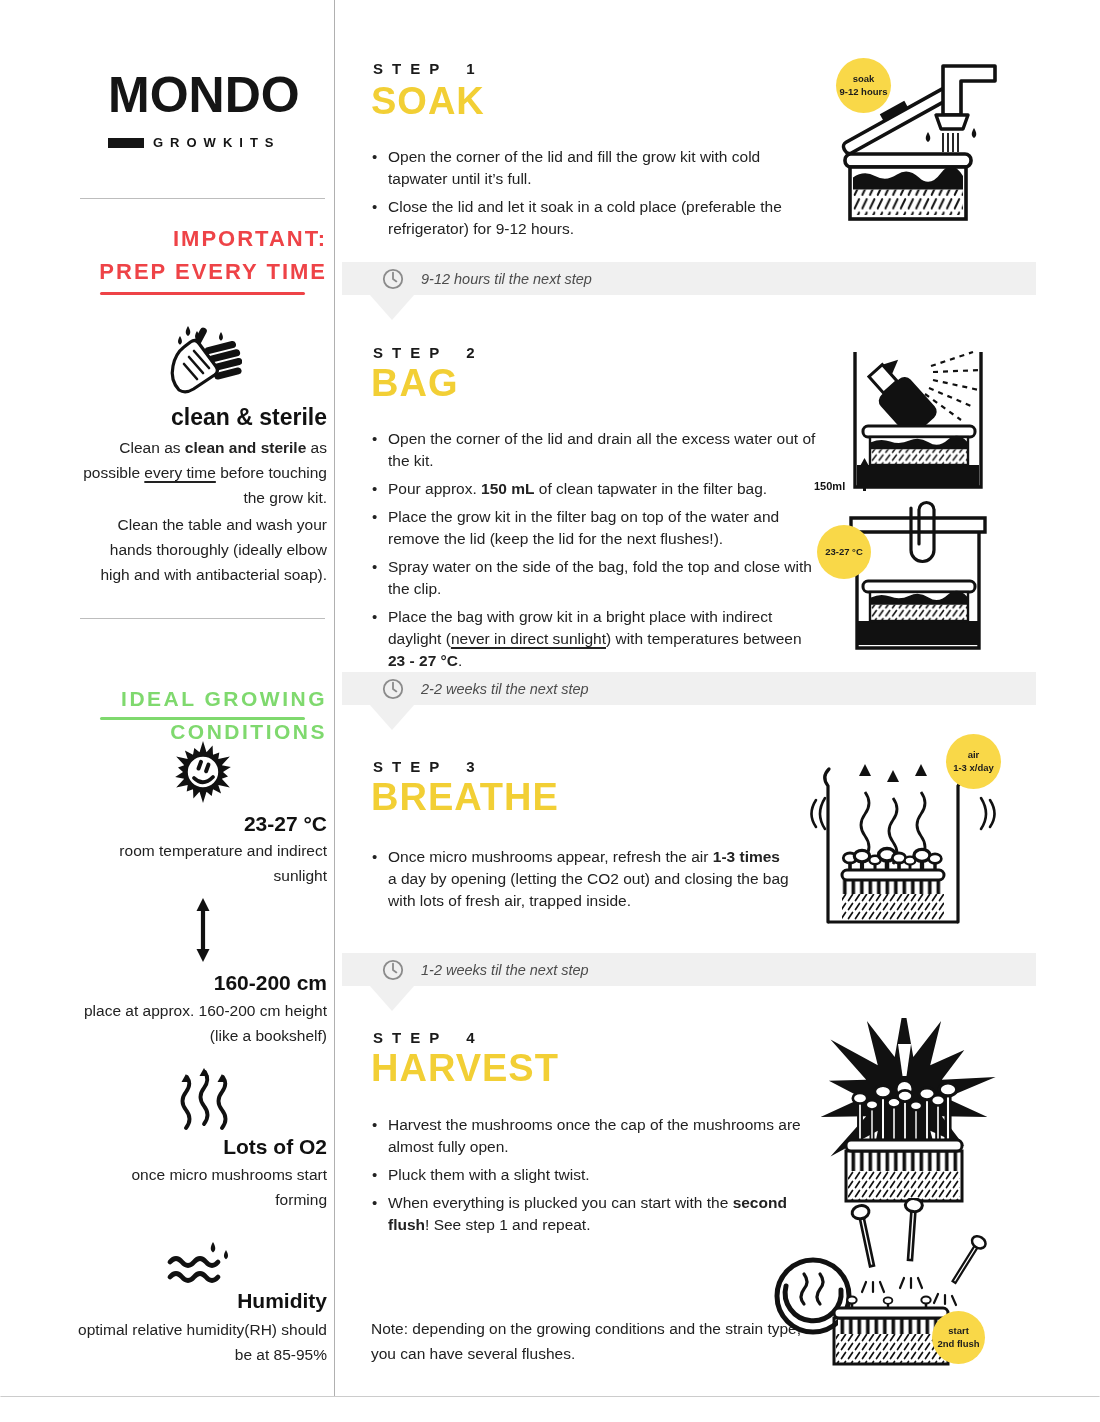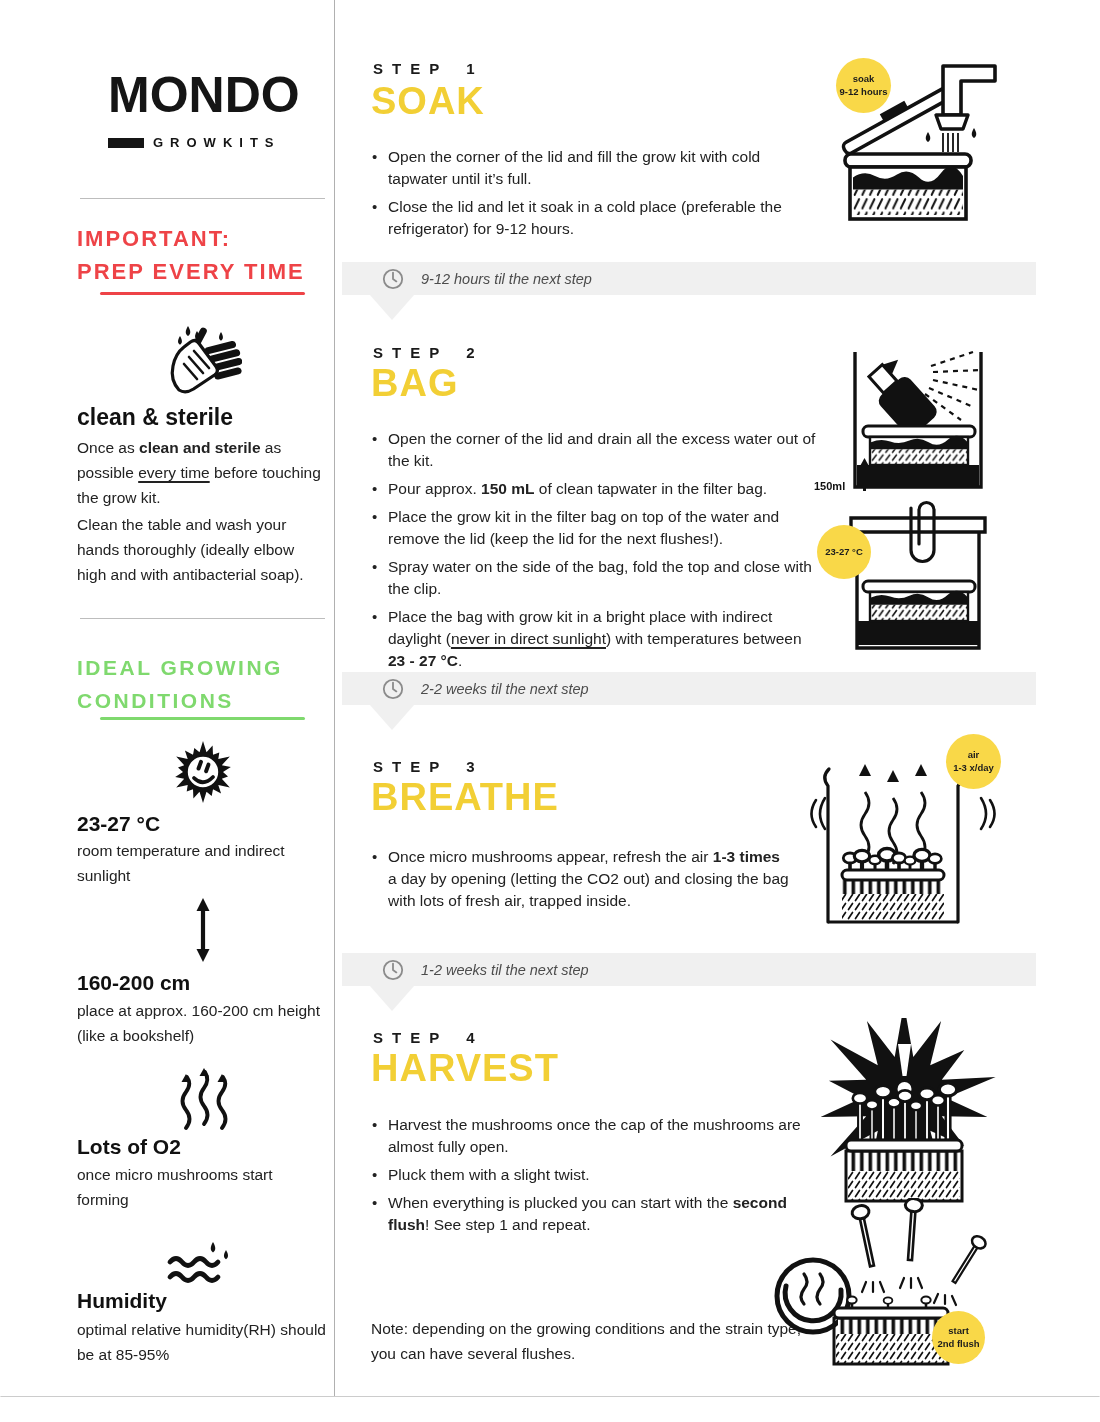--- a/index.html
+++ b/index.html
@@ -2,21 +2,21 @@
 <html style="--accent-yellow: #F2CF35; --badge-yellow: #F9D848; --alert-red: #EE4347; --success-green: #7FD96E;"><head>
 <meta charset="utf-8">
 <style>
   html,body{margin:0;padding:0;background:#fff;}
   #page{position:relative;width:1100px;height:1422px;background:#fff;overflow:hidden;
         font-family:"Liberation Sans",sans-serif;color:#1c1c1c;border-radius:30px;}
   .abs{position:absolute;}
   .vline{width:1px;background:#b0b0b0;}
   .hline{height:1px;background:#bdbdbd;}
   
-  .side-center{left:77px;width:250px;text-align:left;}
+  .side-center{left:77px;width:250px;text-align:right;}
   .logo-title{font-size:50px;font-weight:bold;letter-spacing:0px;color:#151515;line-height:1;transform:scaleY(1.0);}
   .logo-row{display:flex;align-items:center;justify-content:flex-start;margin-top:15px;}
   .logo-bar{width:36px;height:10px;background:#151515;margin-right:9px;}
   .logo-sub{font-size:13px;font-weight:bold;letter-spacing:7px;color:#151515;}
   .red-head{color:var(--alert-red,#EE4347);font-size:22px;font-weight:bold;letter-spacing:2px;line-height:1.5;}
   .green-head{color:var(--success-green,#7FD96E);font-size:21px;font-weight:bold;letter-spacing:2.5px;line-height:1.55;}
   .rule{height:3px;border-radius:2px;}
   .side-title{font-size:23px;font-weight:bold;color:#111;}
   .side-p{font-size:15.5px;line-height:25px;color:#222;}
   .side-val{font-size:21px;font-weight:bold;color:#111;}
@@ -101,27 +101,27 @@
       <rect x="3" y="18" width="31" height="7" rx="3.5" fill="#111"></rect>
       <rect x="3" y="27" width="28" height="7" rx="3.5" fill="#111"></rect>
       <rect x="-4" y="-12" width="22" height="7" rx="3.5" transform="rotate(-48)" fill="#111"></rect>
     </g>
     <path d="M15 66 q-9 -10 -6 -24 q2.5 -12.5 11 -19 l6.5 -5 q5 -3.5 8.5 1.5 l17 23 q3.5 5 -1.5 8.5 l-21 14 q-8 5 -14.5 1z" fill="#fff" stroke="#111" stroke-width="3.2" stroke-linejoin="round"></path>
     <path d="M30 27 l15 17 M25 33 l14 16 M20 40 l13 15" stroke="#111" stroke-width="2.6" fill="none" stroke-linecap="round"></path>
   </svg>
 
   <div class="abs side-center side-title" style="top:404px">clean &amp; sterile</div>
   <div class="abs side-center side-p" style="top:435px">
-    <span>Once as </span><b>clean and sterile</b><span> as possible </span><span class="u">every time</span><span> before touching the grow kit.</span>
+    <span>Clean as </span><b>clean and sterile</b><span> as possible </span><span class="u">every time</span><span> before touching the grow kit.</span>
   </div>
   <div class="abs side-center side-p" style="top:512px">Clean the table and wash your hands thoroughly (ideally elbow high and with antibacterial soap).</div>
 
   <div class="abs hline" style="left:80px;top:618px;width:245px"></div>
 
-  <div class="abs side-center green-head" style="top:652px">
+  <div class="abs side-center green-head" style="top:683px">
     <div>IDEAL GROWING</div>
     <div>CONDITIONS</div>
   </div>
   <div class="abs rule" style="left:100px;top:717px;width:205px;background:var(--success-green,#7FD96E)"></div>
 
   <svg class="abs" style="left:170px;top:740px" width="66" height="66" viewBox="0 0 66 66">
     <path fill="#111" d="M33.0,1.0 L36.5,12.3 L42.6,5.5 L43.0,14.7 L49.3,12.5 L48.3,19.1 L59.8,16.5 L51.8,25.2 L60.8,27.1 L53.0,32.0 L58.0,36.4 L51.8,38.8 L59.8,47.5 L48.3,44.9 L51.1,53.6 L43.0,49.3 L41.7,55.9 L36.5,51.7 L33.0,63.0 L29.5,51.7 L23.4,58.5 L23.0,49.3 L16.7,51.5 L17.7,44.9 L6.2,47.5 L14.2,38.8 L5.2,36.9 L13.0,32.0 L8.0,27.6 L14.2,25.2 L6.2,16.5 L17.7,19.1 L14.9,10.4 L23.0,14.7 L24.3,8.1 L29.5,12.3 Z"></path>
     <circle cx="33" cy="32" r="17.5" fill="#fff" stroke="#111" stroke-width="4.6"></circle>
     <g transform="rotate(20 33 28)">
       <rect x="27" y="21" width="4" height="11" rx="2" fill="#111"></rect>

